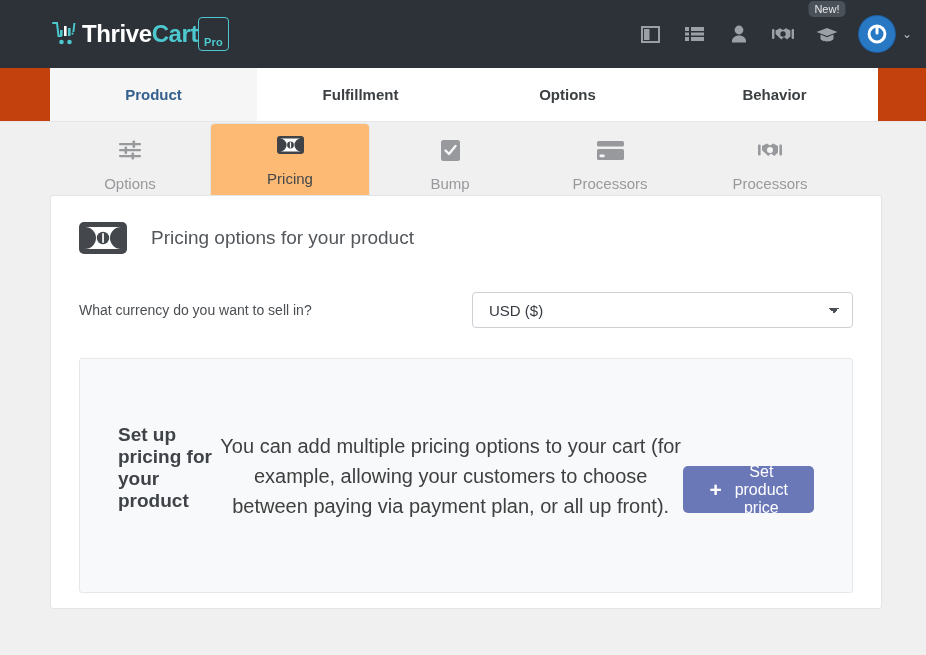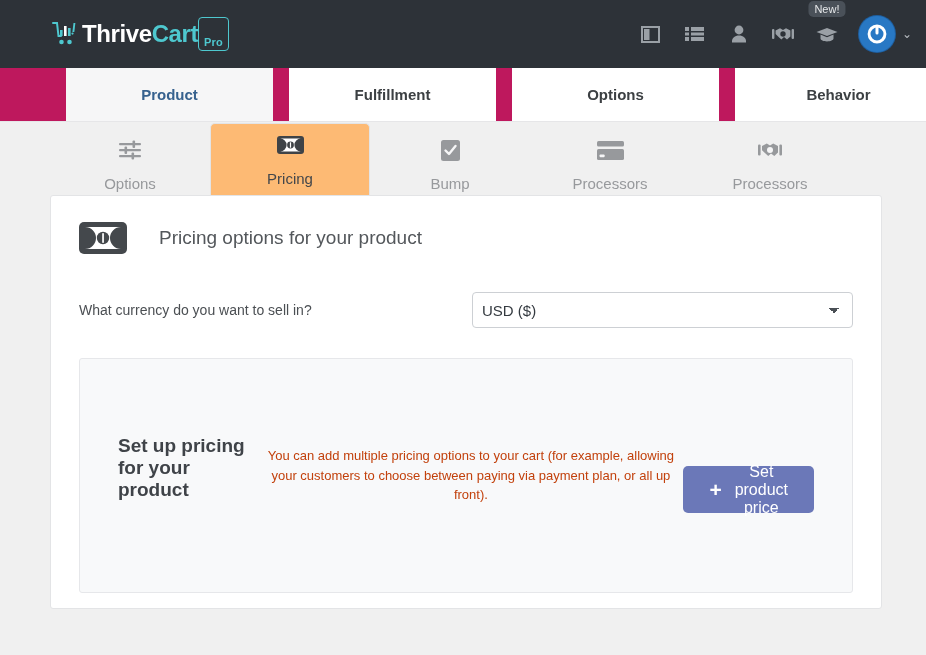--- a/index.html
+++ b/index.html
@@ -51,24 +51,23 @@
   .avatar {
     width: 36px; height: 36px; border-radius: 50%;
     background: #2878c4; display: flex;
     align-items: center; justify-content: center;
     box-shadow: 0 0 0 1px #1e5e9e;
   }
   .chev-down { color: #b6bbc0; font-size: 12px; line-height: 1; }
 
   
   .navbar {
-    height: 54px; background: #be185d;
+    height: 54px; background: #c2410c;
     display: flex; align-items: stretch;
     border-bottom: 1px solid #e6e6e8;
-    gap: 16px;
   }
   .nav-spacer { width: 50px; flex: none; }
   .nav-tab {
     width: 207px; flex: none;
     display: flex; align-items: center; justify-content: center;
     font-size: 15px; font-weight: bold; color: #3c4043;
     cursor: pointer; background: #ffffff;
   }
   .nav-tab.active { background: #f6f6f7; color: #36618e; }
 
@@ -96,35 +95,35 @@
 
   
   .card {
     margin: 0 44px 0 50px;
     background: #ffffff;
     border: 1px solid #e3e4e6;
     border-radius: 3px;
     height: 414px;
     padding: 26px 28px;
   }
-  .card-head { display: flex; align-items: center; gap: 32px; }
+  .card-head { display: flex; align-items: center; gap: 24px; }
   .bill-icon { width: 48px; height: 32px; flex: none; }
   .card-title { font-size: 19px; color: #53575b; }
 
   .currency-row {
     display: flex; align-items: center;
     margin-top: 38px;
   }
   .currency-label { font-size: 14px; color: #4b4f53; text-align: right; }
   .currency-select {
     margin-left: auto; width: 381px; height: 36px;
     border: 1px solid #cdd0d4; border-radius: 4px;
     background: #ffffff; color: #343a40;
     font-size: 15px; font-family: "Liberation Sans", sans-serif;
-    padding: 0 9px;
+    padding: 0 16px;
     -webkit-appearance: none; appearance: none;
     background-image:
       linear-gradient(45deg, transparent 50%, #4a4f55 50%),
       linear-gradient(135deg, #4a4f55 50%, transparent 50%);
     background-position: calc(100% - 18px) 15px, calc(100% - 13px) 15px;
     background-size: 5px 5px, 5px 5px;
     background-repeat: no-repeat;
   }
 
   .promo-box {
@@ -135,21 +134,21 @@
     height: 235px;
     display: flex; flex-direction: row;
     align-items: center; justify-content: center;
     padding: 0 38px;
   }
   .promo-title {
     font-size: 19px; font-weight: bold; color: #3f4348;
     margin-bottom: 16px;
   }
   .promo-desc {
-    font-size: 13px; color: #c2410c;
+    font-size: 20px; color: #404040;
     text-align: center; line-height: 1.5;
     max-width: 660px;
   }
   .set-price-btn {
     margin-top: 28px;
     background: #6b78b8; color: #ffffff;
     border: none; border-radius: 5px;
     height: 47px; padding: 0 26px;
     font-size: 16px; font-family: "Liberation Sans", sans-serif;
     display: flex; align-items: center; gap: 13px;

